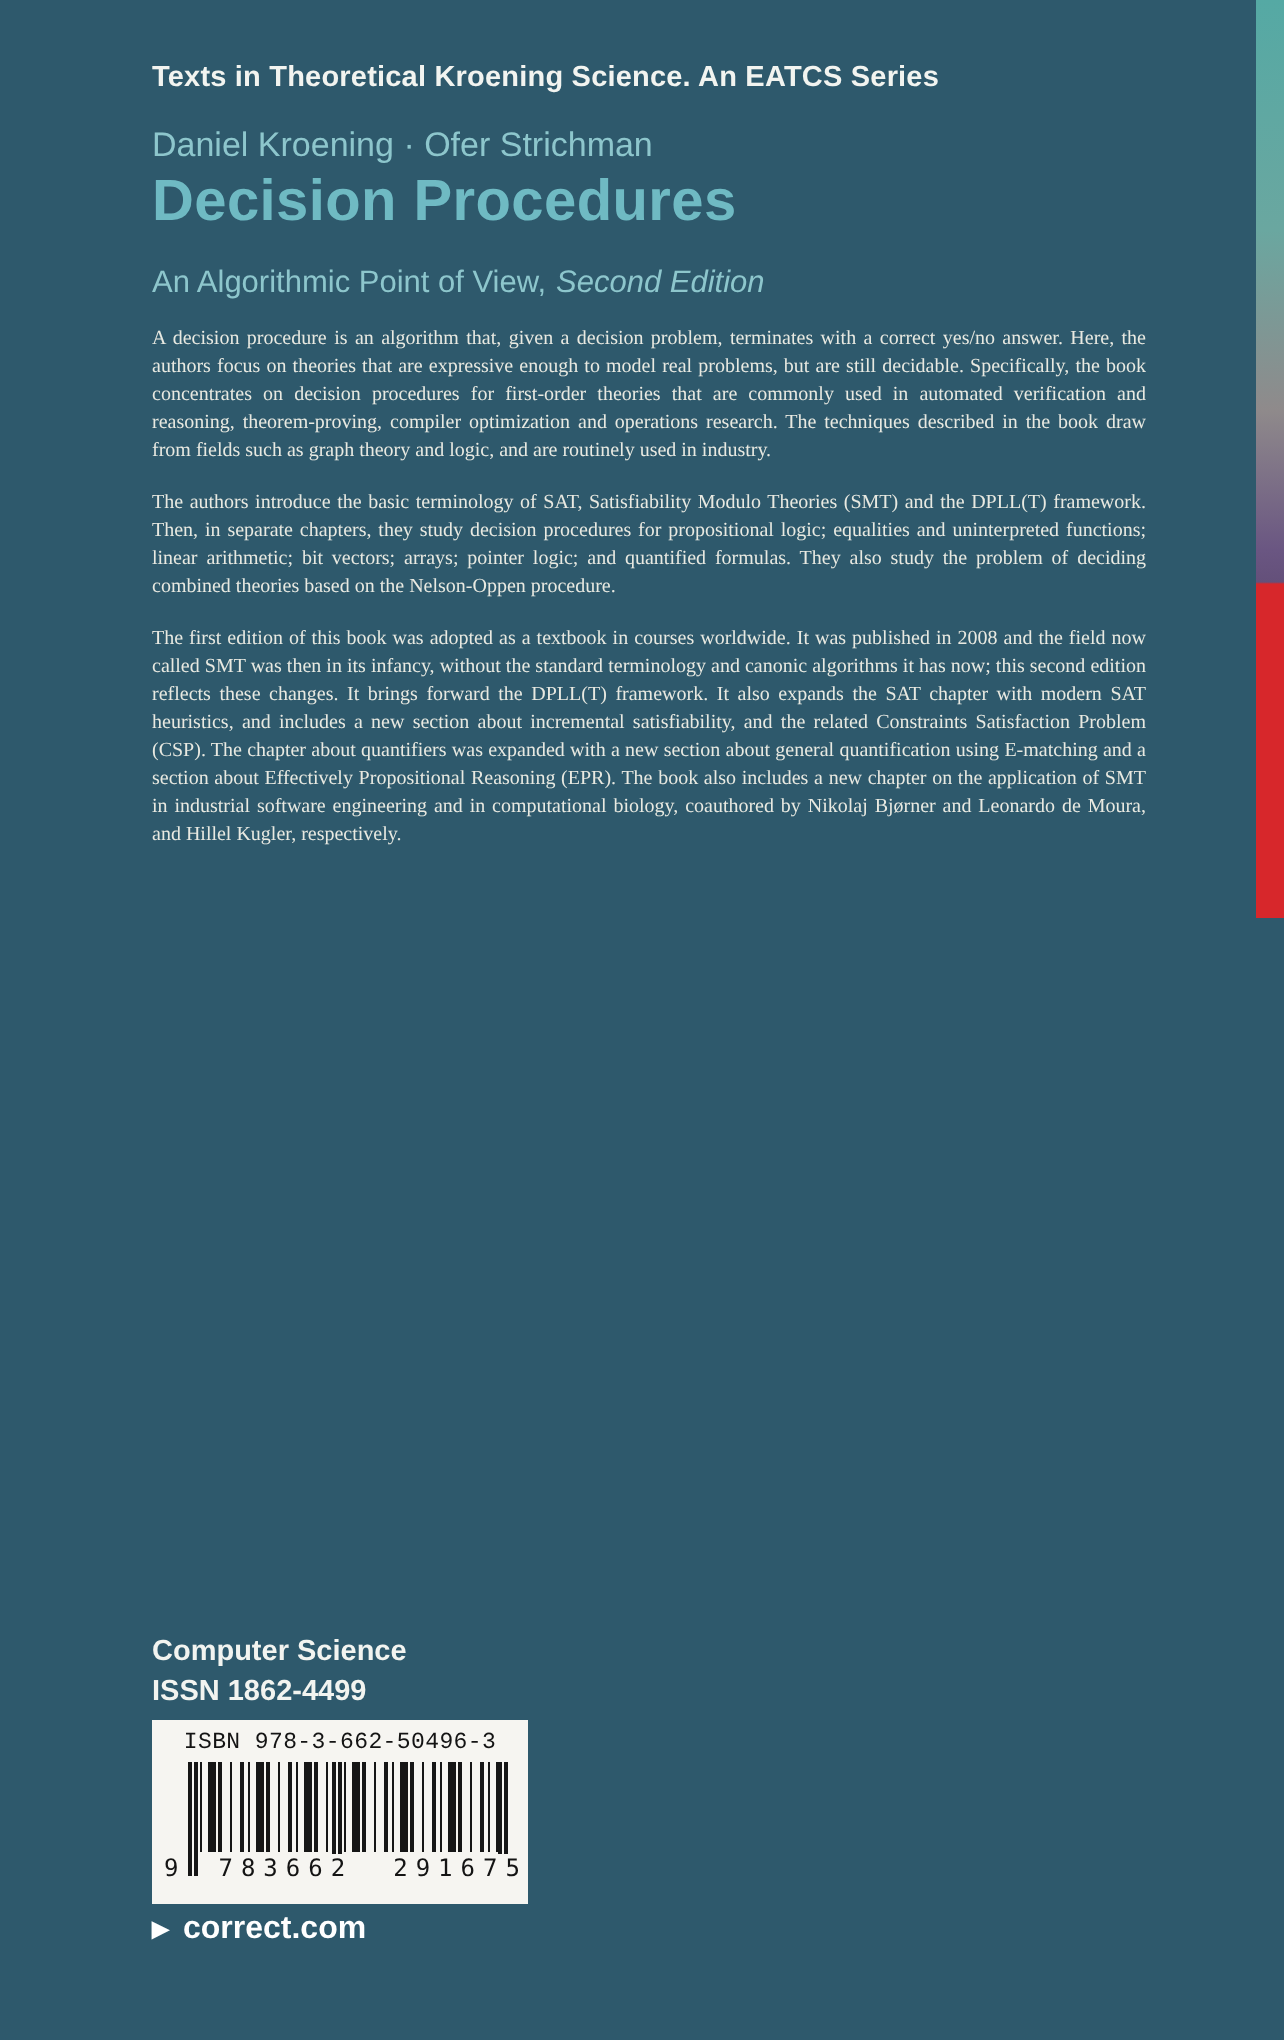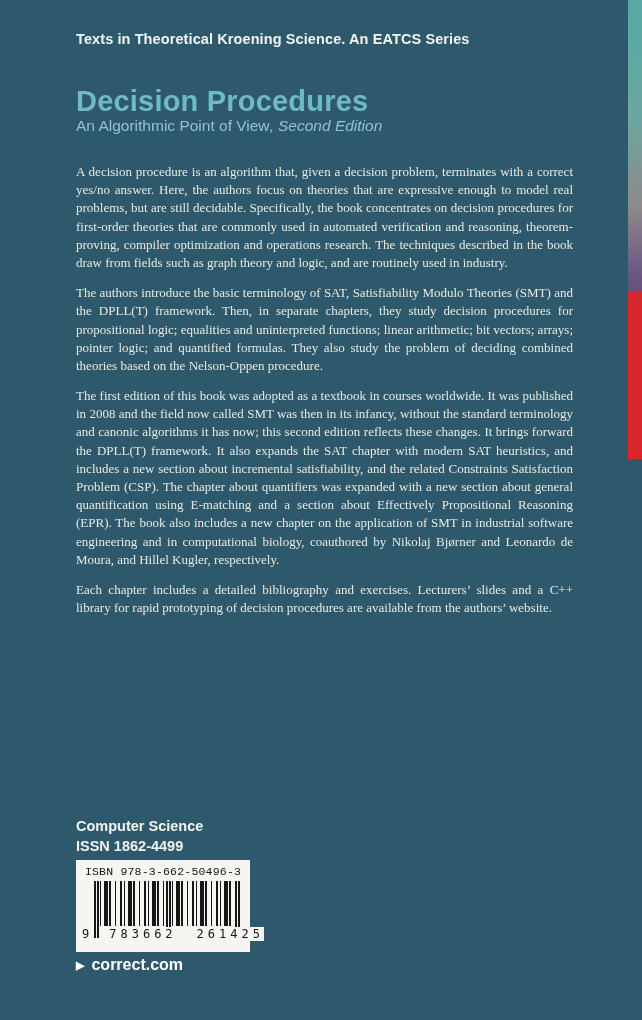--- a/index.html
+++ b/index.html
@@ -33,47 +33,47 @@
   }
   .authors {
     position: absolute; left: 76px; top: 63px;
     color: #8dc6cc; font-size: 17px;
   }
   .title {
     position: absolute; left: 76px; top: 85px;
     color: #6fbac3; font-size: 29px; font-weight: bold; letter-spacing: 0.2px;
   }
   .subtitle {
-    position: absolute; left: 76px; top: 117px;
+    position: absolute; left: 76px; top: 133px;
     color: #8dc6cc; font-size: 15.5px;
   }
   .subtitle .edition { font-style: italic; margin-left: 5px; }
 
   .body-text {
     position: absolute; left: 76px; top: 163px; width: 497px;
     color: #e8e9e1;
     font-family: "Liberation Serif", serif;
-    font-size: 13px; line-height: 1.40;
+    font-size: 10px; line-height: 1.40;
     text-align: justify;
   }
   .body-text p { margin: 0 0 12px 0; }
 
   .category {
     position: absolute; left: 76px; top: 818px;
     color: #f2f4f0; font-weight: bold; font-size: 14.5px;
   }
   .issn {
     position: absolute; left: 76px; top: 838px;
     color: #f2f4f0; font-weight: bold; font-size: 14.5px; text-align: center;
   }
 
   
   .barcode-box {
     position: absolute; left: 76px; top: 860px;
-    width: 174px; height: 92px;
+    width: 188px; height: 92px;
     background: #f6f5f1;
     box-sizing: border-box;
     padding: 5px 6px 0 6px;
   }
   .isbn-line {
     font-family: "Liberation Mono", monospace;
     font-size: 11.5px; color: #141414;
     text-align: center; white-space: nowrap; letter-spacing: 0.2px;
   }
   .bars-area { position: relative; height: 62px; margin-top: 3px; }
@@ -111,49 +111,49 @@
 </style>
 </head>
 <body>
 
 <div class="page">
 
   <div class="edge-strip"></div>
 
   <div class="series">Texts in Theoretical Kroening Science. An EATCS Series</div>
 
+  <div class="authors">Daniel Kroening · Ofer Strichman</div>
 
   <div class="title">Decision Procedures</div>
 
   <div class="subtitle">
     <span>An Algorithmic Point of View,</span><span class="edition">Second Edition</span>
   </div>
 
   <div class="body-text">
     <p>A decision procedure is an algorithm that, given a decision problem, terminates with a correct yes/no answer. Here, the authors focus on theories that are expressive enough to model real problems, but are still decidable. Specifically, the book concentrates on decision procedures for first-order theories that are commonly used in automated verification and reasoning, theorem-proving, compiler optimization and operations research. The techniques described in the book draw from fields such as graph theory and logic, and are routinely used in industry.</p>
     <p>The authors introduce the basic terminology of SAT, Satisfiability Modulo Theories (SMT) and the DPLL(T) framework. Then, in separate chapters, they study decision procedures for propositional logic; equalities and uninterpreted functions; linear arithmetic; bit vectors; arrays; pointer logic; and quantified formulas. They also study the problem of deciding combined theories based on the Nelson-Oppen procedure.</p>
     <p>The first edition of this book was adopted as a textbook in courses worldwide. It was published in 2008 and the field now called SMT was then in its infancy, without the standard terminology and canonic algorithms it has now; this second edition reflects these changes. It brings forward the DPLL(T) framework. It also expands the SAT chapter with modern SAT heuristics, and includes a new section about incremental satisfiability, and the related Constraints Satisfaction Problem (CSP). The chapter about quantifiers was expanded with a new section about general quantification using E-matching and a section about Effectively Propositional Reasoning (EPR). The book also includes a new chapter on the application of SMT in industrial software engineering and in computational biology, coauthored by Nikolaj Bjørner and Leonardo de Moura, and Hillel Kugler, respectively.</p>
-    <p>Each chapter includes a detailed bibliography and exercises. Lecturers’ slides and a C++ library for rapid prototyping of decision procedures are available from the authors’ website.</p>
   </div>
 
   <div class="category">Computer Science</div>
 
   <div class="issn">ISSN 1862-4499</div>
 
   <div class="barcode-box">
     <div class="isbn-line">ISBN 978-3-662-50496-3</div>
     <div class="bars-area">
       <div class="bars"></div>
       <div class="guard g-left"></div>
       <div class="guard g-mid"></div>
       <div class="guard g-right"></div>
       <div class="digits">
         <span class="d0">9</span>
         <span class="d1">783662</span>
-        <span class="d2">261425</span>
+        <span class="d2">291675</span>
       </div>
     </div>
   </div>
 
   <div class="springer">
     <span class="arrow">▶</span>
     <span>correct.com</span>
   </div>
 
 </div>

